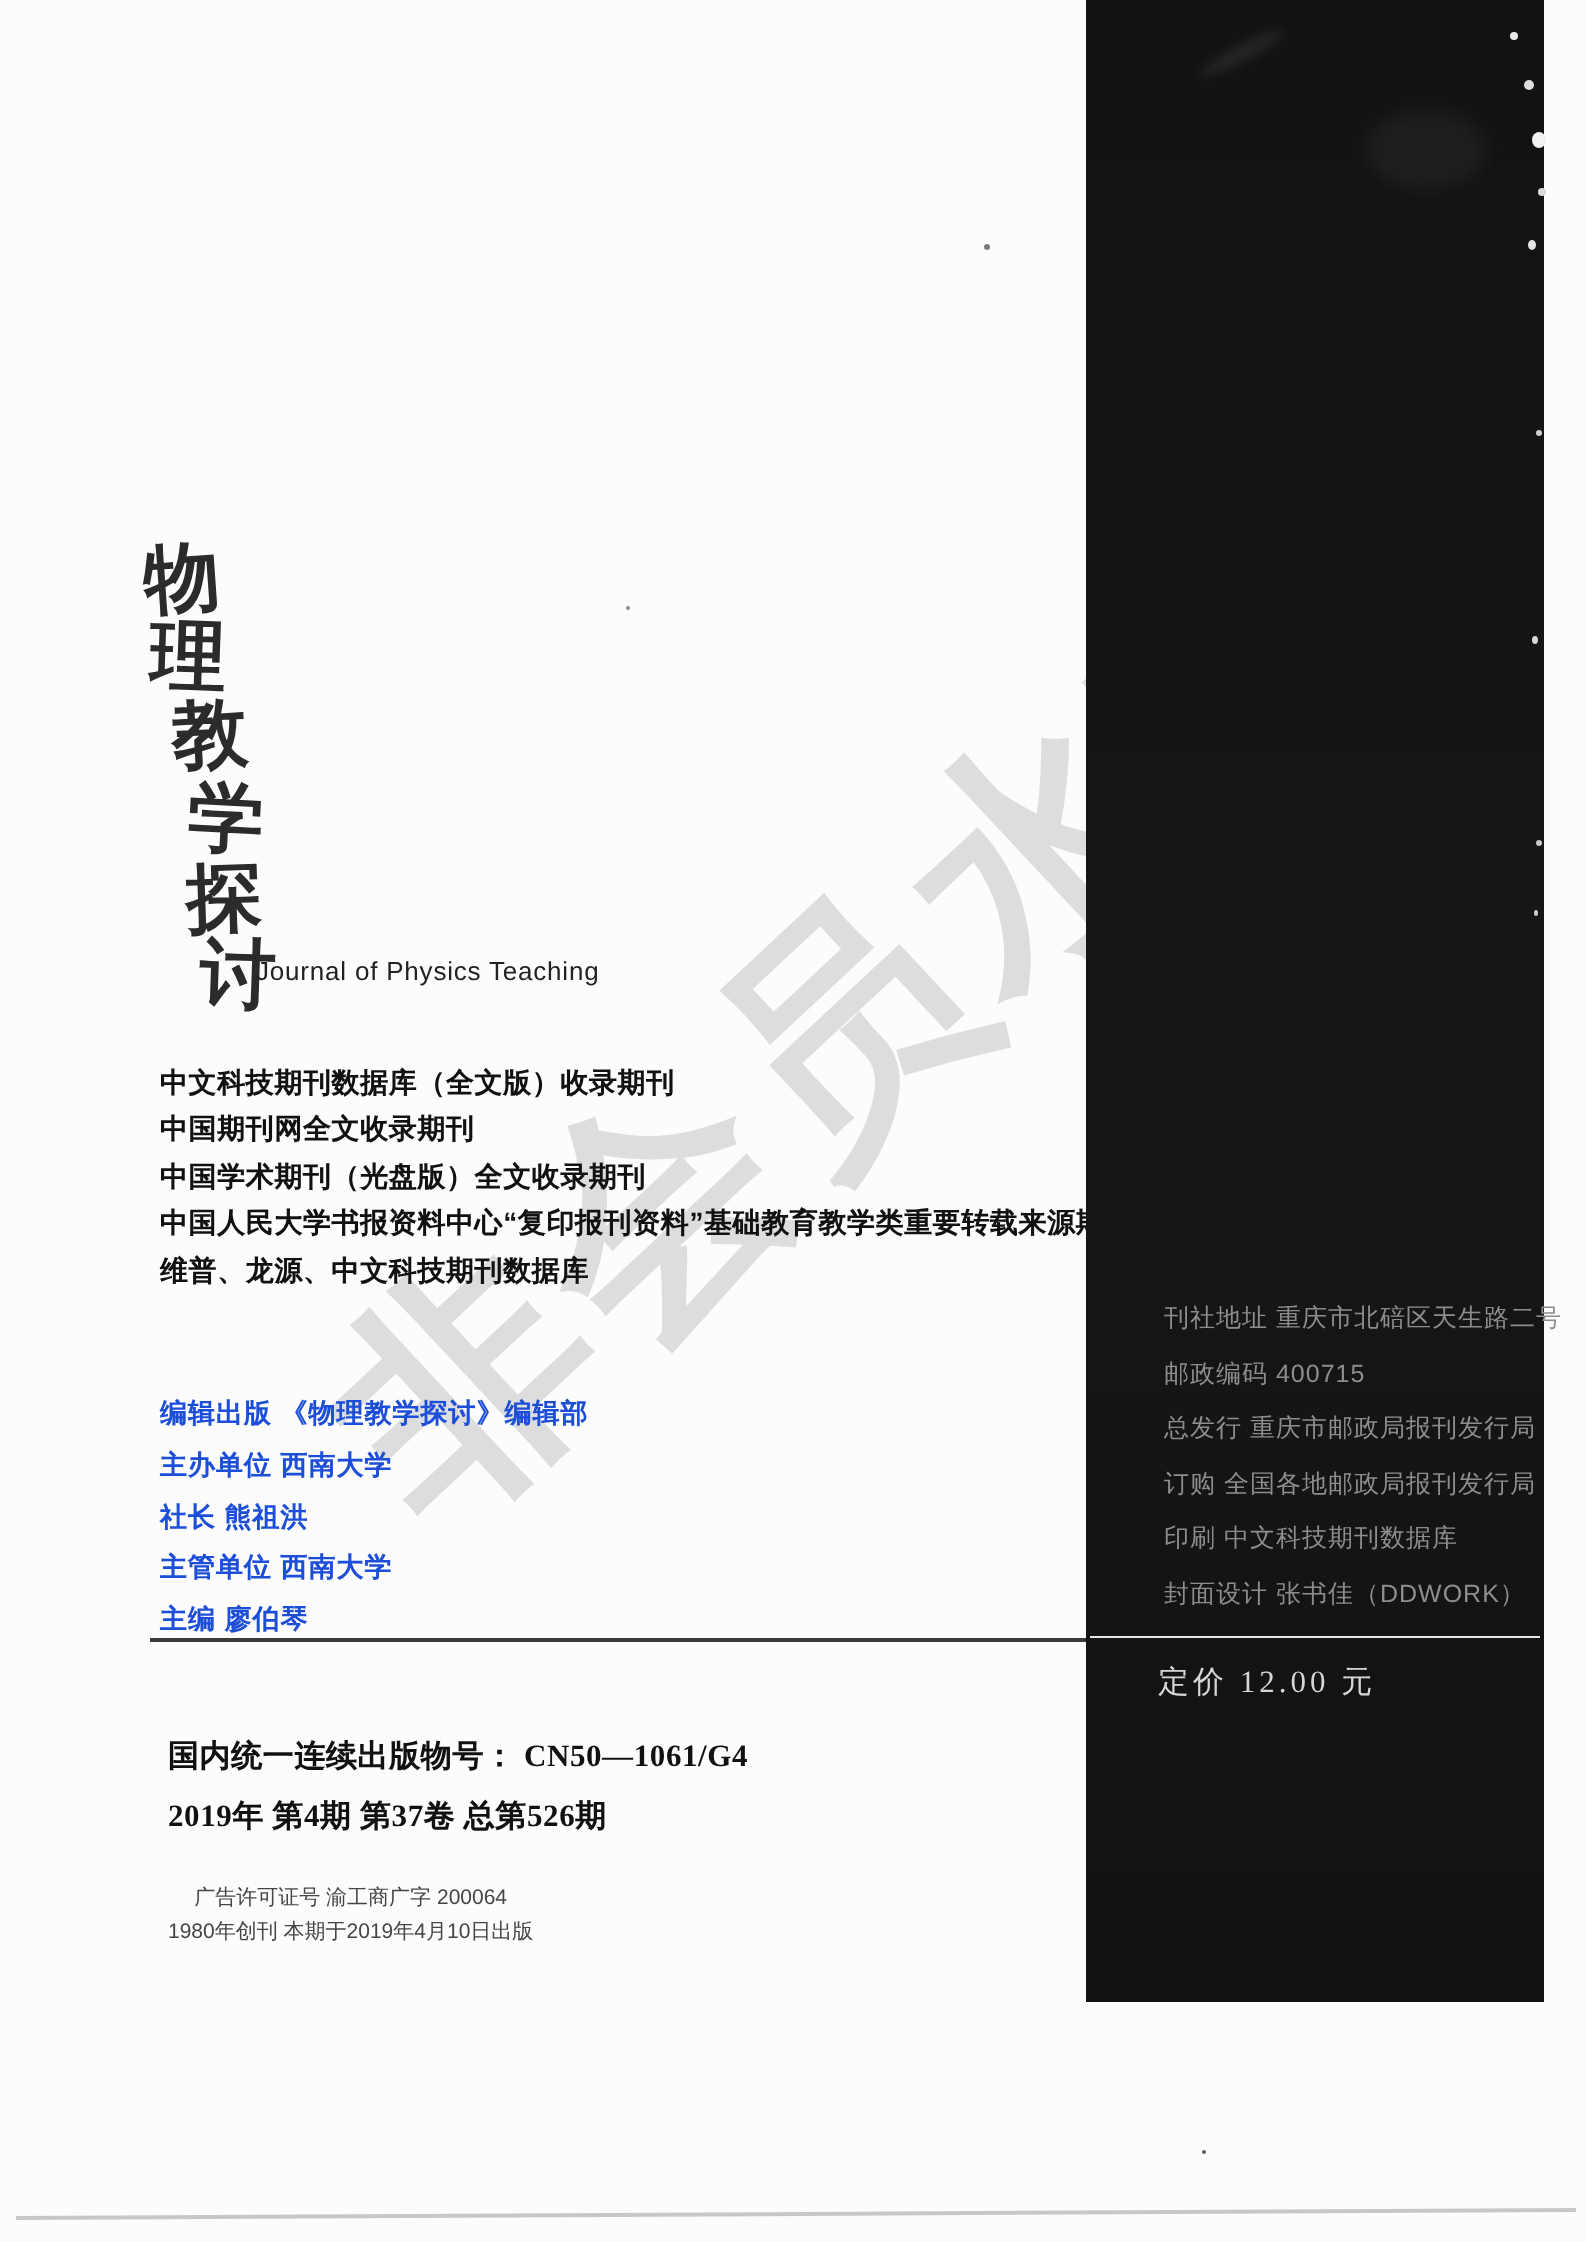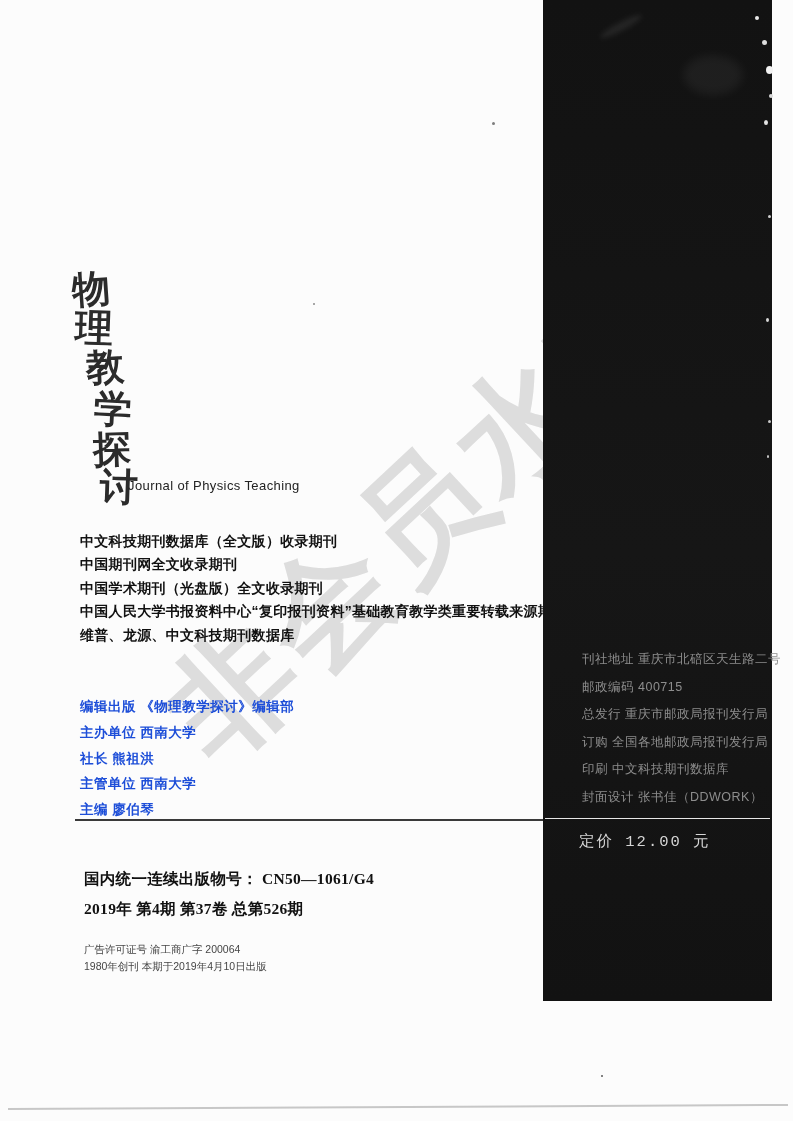--- a/index.html
+++ b/index.html
@@ -65,39 +65,39 @@
 
   
   .pub-ids{position:absolute;left:84px;top:840px;z-index:2;margin-top:24px;}
   .pub-ids div{
     font-family:"Liberation Serif",serif;
     font-size:15.5px;font-weight:700;color:#111;
     line-height:29.5px;white-space:nowrap;letter-spacing:.3px;
   }
 
   
-  .small-print{position:absolute;left:84px;top:941px;z-index:2;}
+  .small-print{position:absolute;left:84px;top:941px;z-index:2;text-align:center;}
   .small-print div{
     font-size:10.5px;color:#454545;line-height:17px;white-space:nowrap;
   }
 
   
   .spine{
     position:absolute;left:543px;top:0;width:229px;height:1001px;
     background:linear-gradient(180deg,#121212 0%,#161616 55%,#121212 100%);
     z-index:3;
   }
   .spine-lines{position:absolute;left:39px;top:646px;}
   .spine-lines div{
     font-size:12.5px;color:#8d8d8d;line-height:27.6px;
     white-space:nowrap;letter-spacing:.5px;
   }
   .price{
     position:absolute;left:36px;top:831px;
-    font-family:Liberation Mono, monospace;
+    font-family:Liberation Serif, serif;
     font-size:15.5px;color:#d6d6d6;letter-spacing:2px;white-space:nowrap;text-align:center;
   }
   .smudge1{
     position:absolute;left:55px;top:22px;width:46px;height:9px;border-radius:50%;
     background:rgba(255,255,255,.07);transform:rotate(-28deg);filter:blur(2px);
   }
   .smudge2{
     position:absolute;left:140px;top:55px;width:60px;height:40px;border-radius:50%;
     background:rgba(255,255,255,.05);filter:blur(5px);
   }

